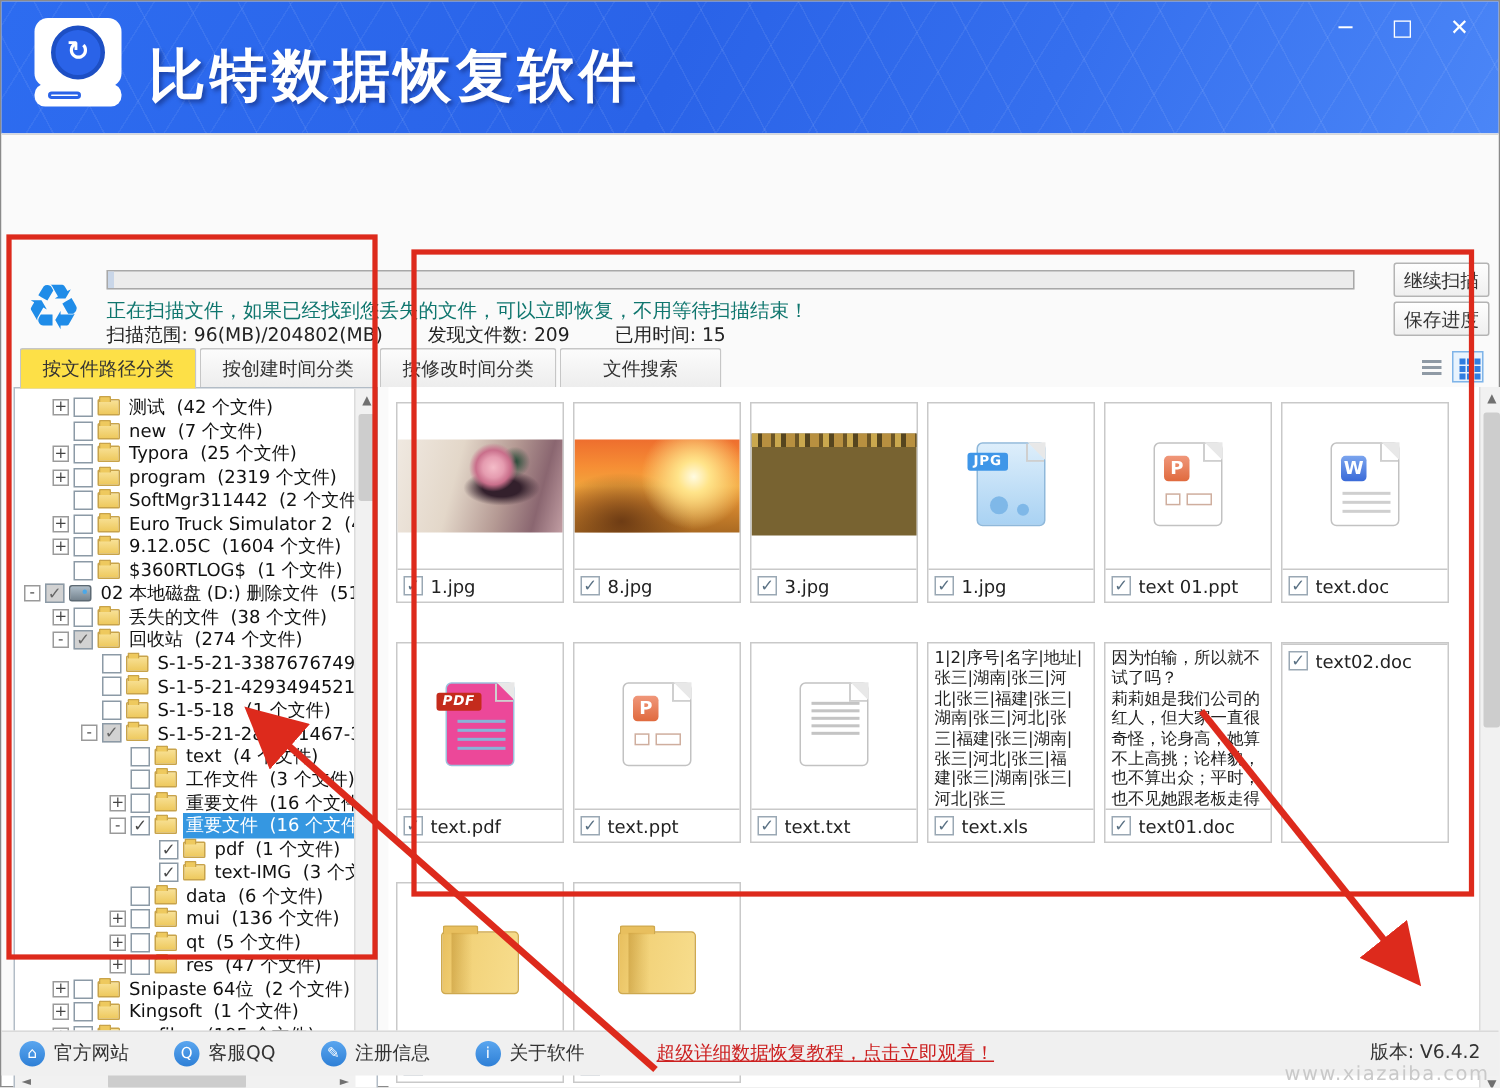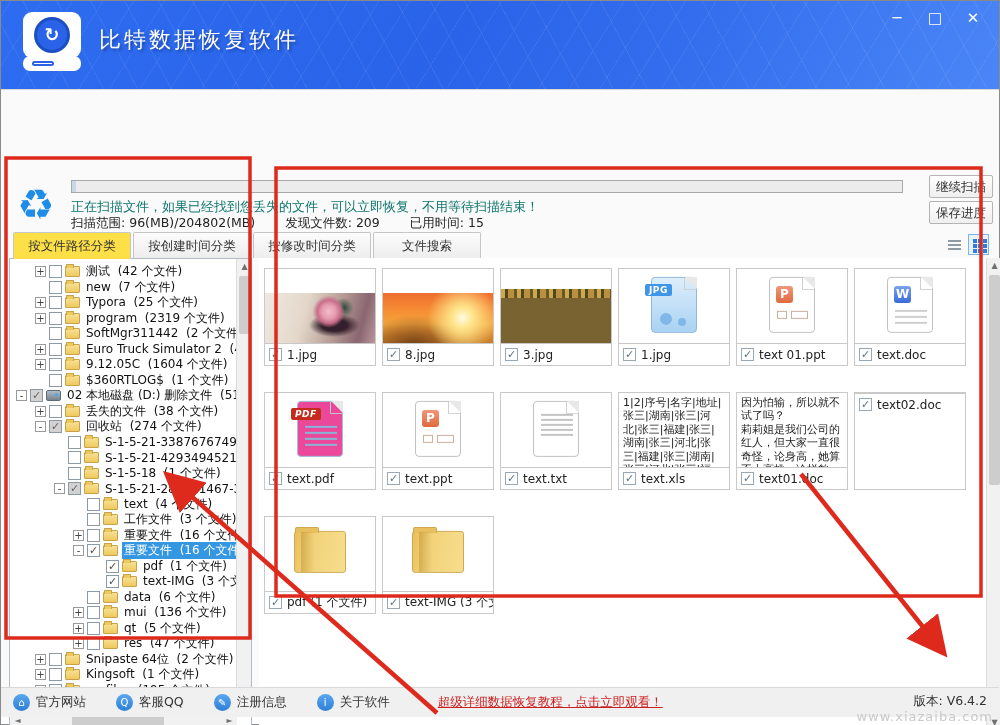--- a/index.html
+++ b/index.html
@@ -14,21 +14,21 @@
       repeating-linear-gradient(62deg, rgba(255,255,255,.07) 0 1px, transparent 1px 30px),
       repeating-linear-gradient(-58deg, rgba(255,255,255,.06) 0 1px, transparent 1px 26px);
   }
   .logo { position:absolute; left:22px; top:11px; width:62px; height:64px; z-index:2; }
   .logo-body { position:absolute; left:0; top:0; width:58px; height:46px; background:#fff; border-radius:9px; }
   .logo-circle { position:absolute; left:11px; top:5px; width:36px; height:36px; border-radius:50%;
     background:#2a63e8; border:3px solid #1d4fc4; color:#fff; font-size:18px; font-weight:bold;
     text-align:center; line-height:30px; }
   .logo-base { position:absolute; left:0; top:44px; width:58px; height:15px; background:#fff; border-radius:7px; }
   .logo-slot { position:absolute; left:9px; top:49px; width:22px; height:5px; border:2px solid #2a63e8; border-radius:3px; }
-  .app-title { position:absolute; left:98px; top:24px; font-size:22px; font-weight:normal; color:#fff;
+  .app-title { position:absolute; left:98px; top:24px; font-size:38px; font-weight:bold; color:#fff;
     letter-spacing:3px; text-shadow:2px 2px 3px rgba(0,0,40,.35); z-index:2;text-align:right; }
   .win-controls { position:absolute; right:14px; top:6px; display:flex; gap:14px; z-index:3; }
   .win-btn { width:24px; height:22px; color:#fff; font-size:15px; text-align:center; line-height:22px; cursor:pointer; }
 
   
   .panel { position:absolute; left:0; top:88px; width:100%; height:598px; background:#fafafa; border-top:1px solid #d8d8d8; }
 
   .recycle-icon { position:absolute; left:16px; top:92px; font-size:42px; color:#1f8ce8; line-height:46px; }
   .progress { position:absolute; left:70px; top:90px; width:832px; height:13px; background:#ececec;
     border:1px solid #a8a8a8; }
@@ -76,21 +76,21 @@
 
   
   .vscroll { position:absolute; top:0; width:15px; background:#f1f1f1; border-left:1px solid #dcdcdc; }
   .hscroll { position:absolute; left:0; bottom:0; height:15px; background:#f1f1f1; border-top:1px solid #dcdcdc; }
   .scroll-arrow { position:absolute; width:15px; height:15px; font-size:8px; color:#707070; text-align:center; line-height:15px; cursor:pointer; }
   .scroll-thumb { position:absolute; background:#cdcdcd; border-radius:2px; cursor:pointer; }
 
   
   .grid-panel { position:absolute; left:258px; top:168px; width:742px; height:472px; background:#fff; overflow:hidden; }
   .cells { position:absolute; left:5px; top:10px; width:715px; display:flex; flex-wrap:wrap; column-gap:6px; row-gap:26px; }
-  .cell { width:112px; height:98px; border:1px solid #c9c9c9; background:#fff; display:flex; flex-direction:column; }
+  .cell { width:112px; height:134px; border:1px solid #c9c9c9; background:#fff; display:flex; flex-direction:column; }
   .thumb { flex:1; position:relative; overflow:hidden; }
   .cell-label { height:22px; border-top:1px solid #c9c9c9; display:flex; align-items:center; padding:0 4px;
     font-size:12px; color:#222; white-space:nowrap; overflow:hidden; }
   .cb-sm { width:13px; height:13px; min-width:13px; border:1px solid #9aa8b4; background:#fff; font-size:11px;
     line-height:12px; text-align:center; color:#5a7184; margin-right:5px; cursor:pointer; }
 
   .photo { width:112px; height:62px; margin-top:24px; }
   .photo-rose { background:
     radial-gradient(circle at 57% 30%, #f4bcc8 0%, #e59cb0 9%, #c96f8b 15%, rgba(201,111,139,0) 21%),
     radial-gradient(circle at 70% 24%, #1e4632 0%, rgba(30,70,50,0) 11%),

